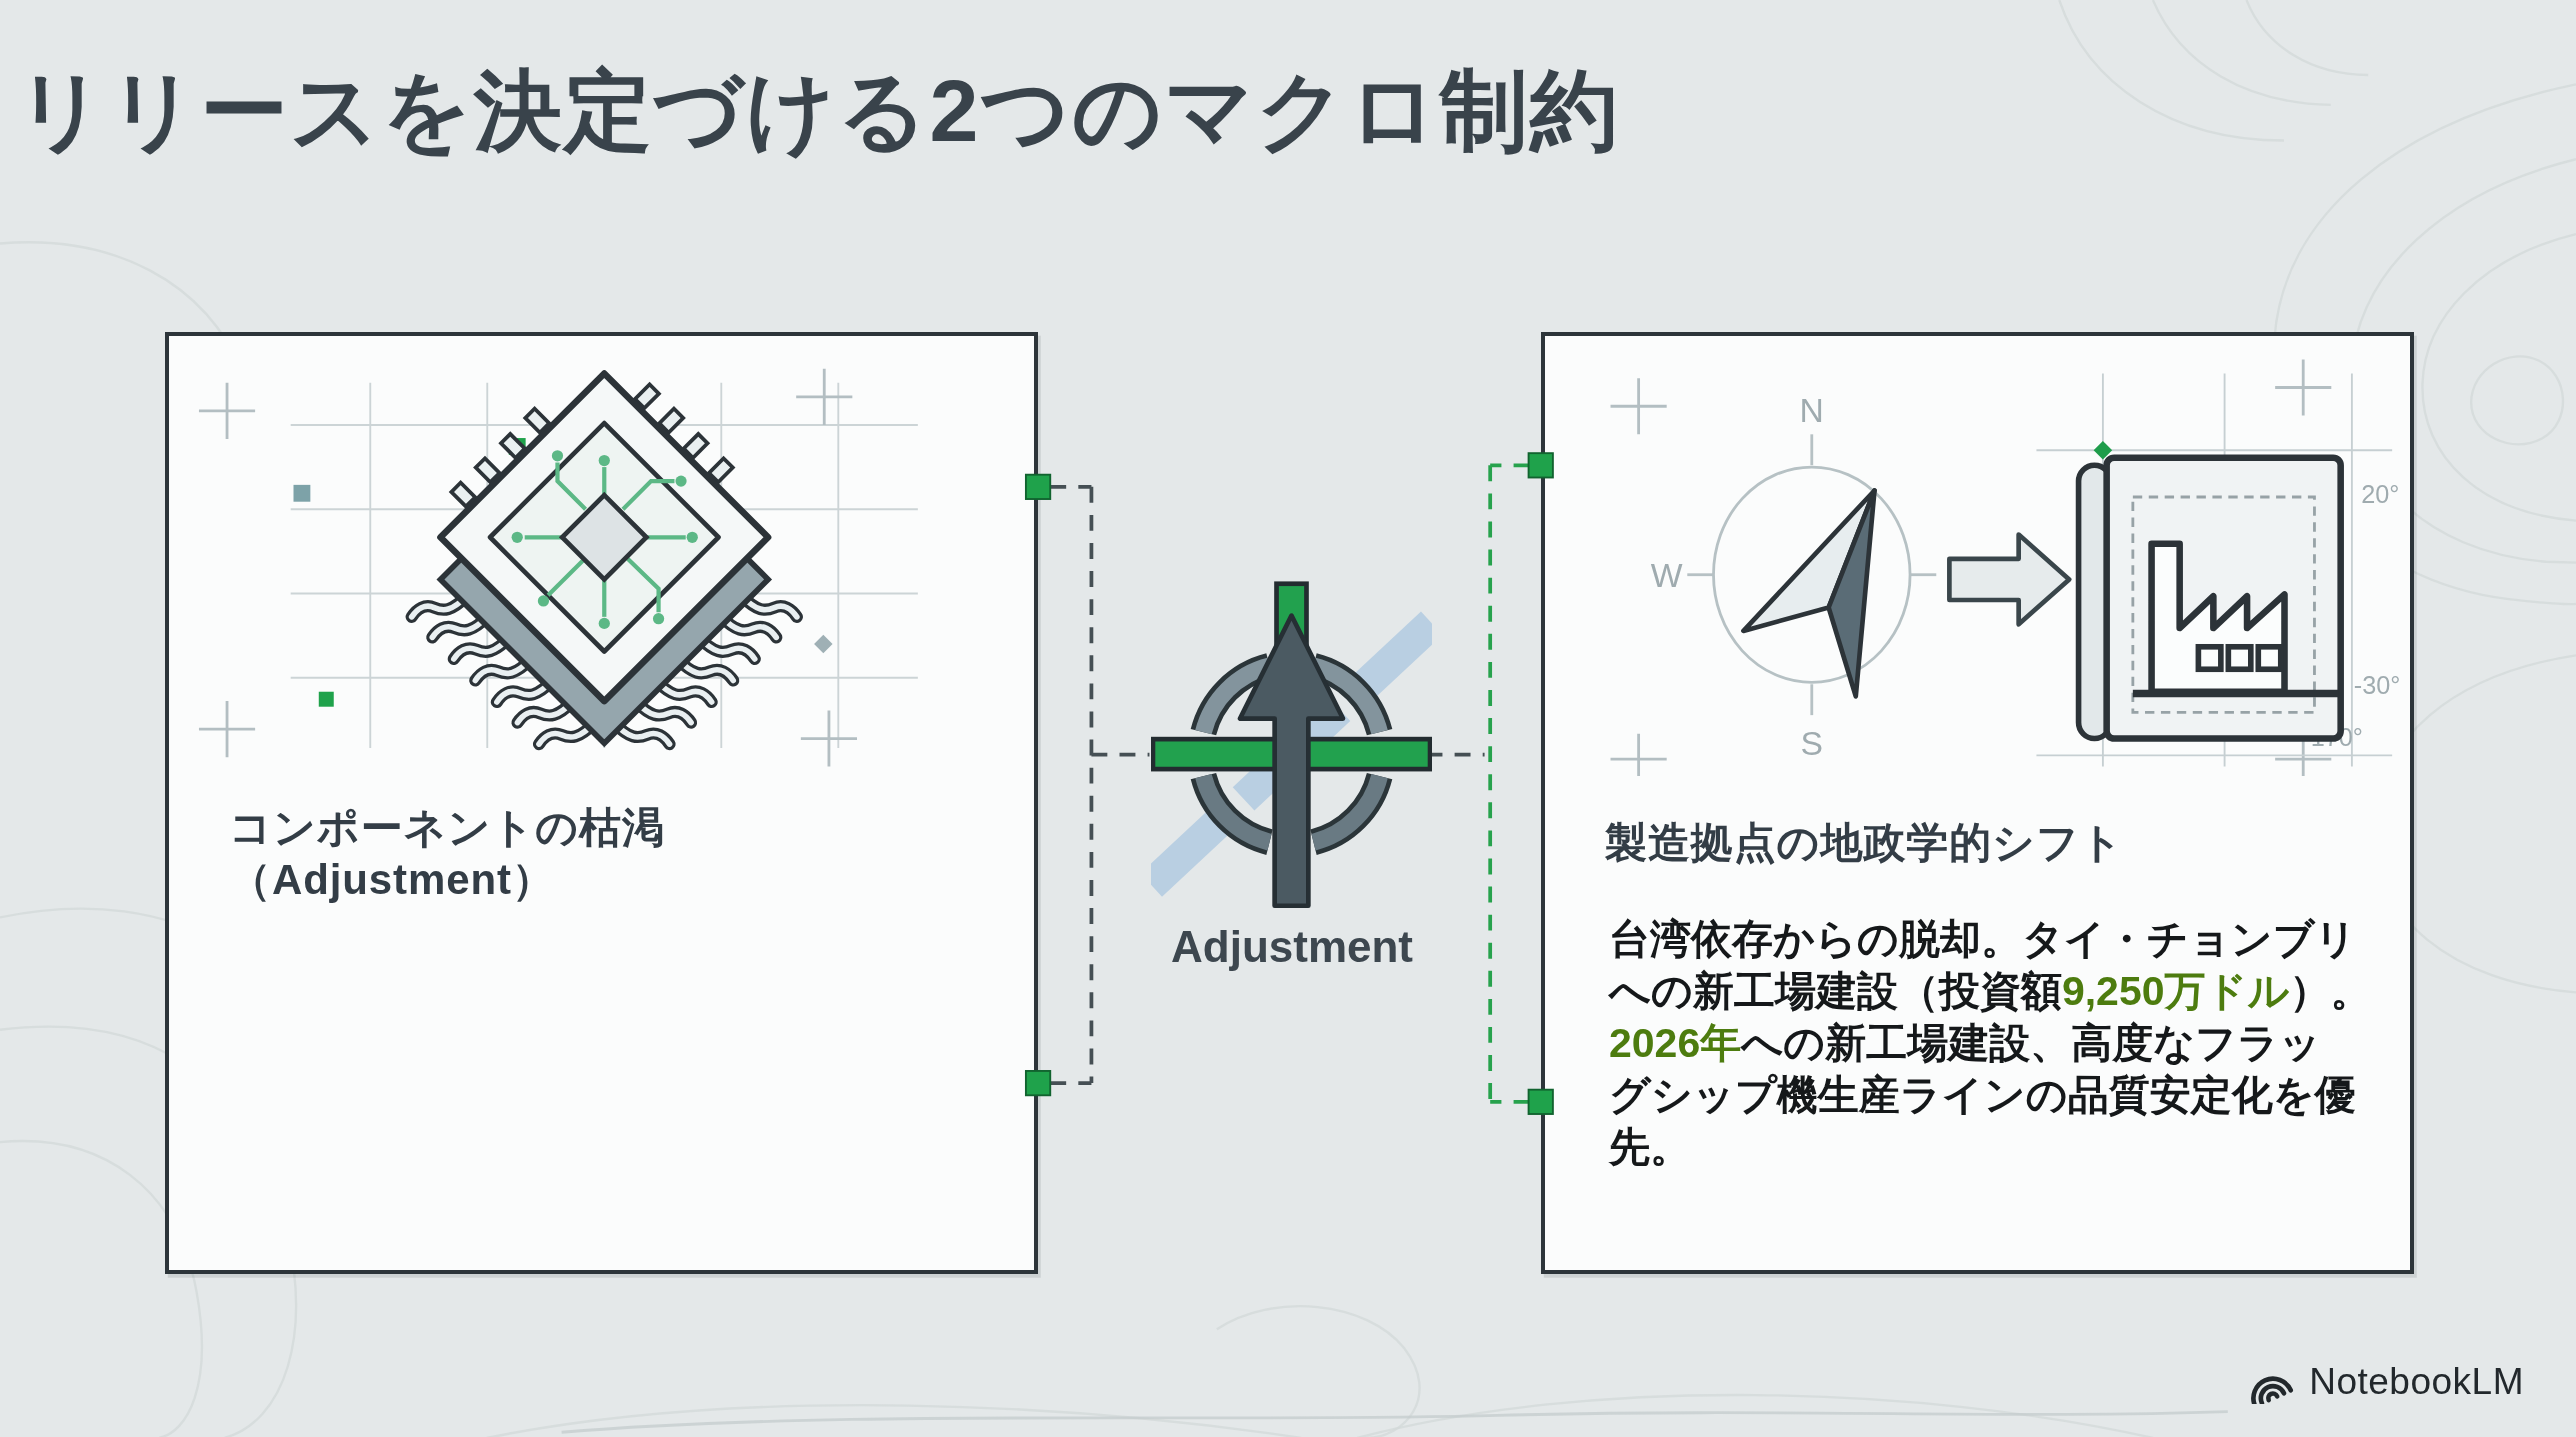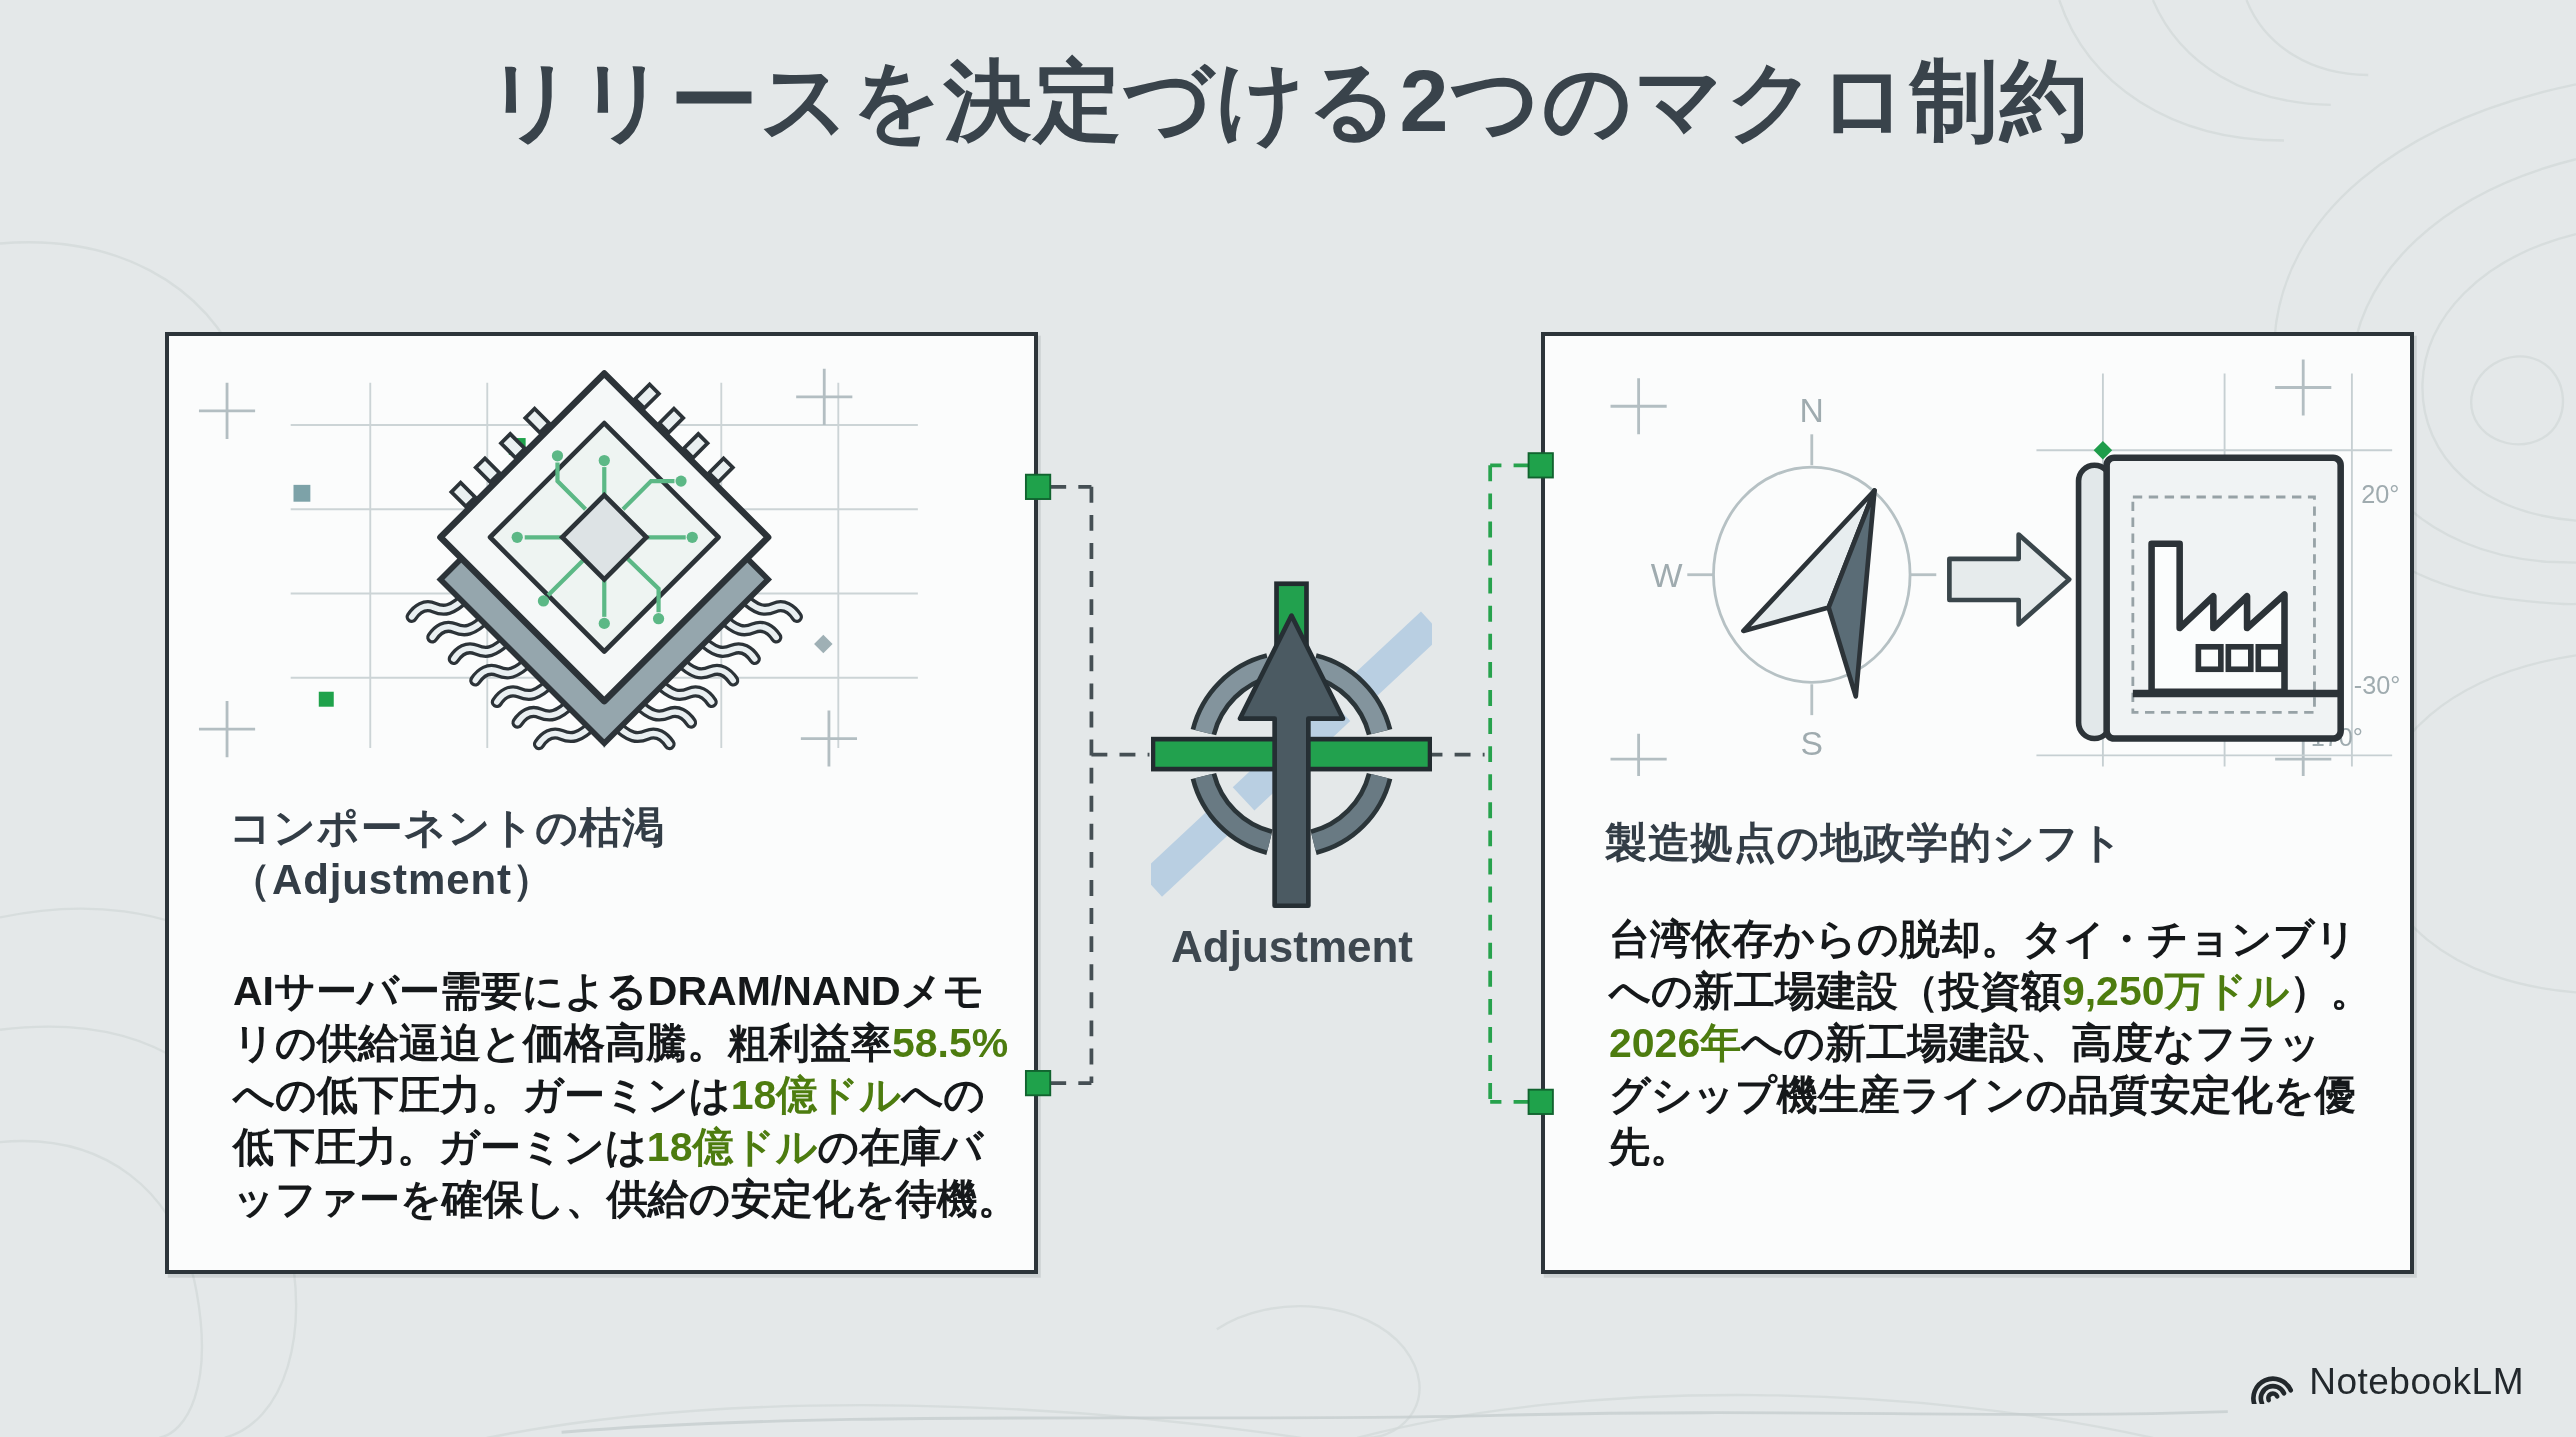--- a/index.html
+++ b/index.html
@@ -2,21 +2,21 @@
 <html style="font-size:15px"><head>
 <meta charset="utf-8">
 <style>
   html,body{margin:0;padding:0;background:#dfe3e4;}
   .stage{position:relative;width:2576px;height:1438px;background:#e4e8e9;overflow:hidden;
          font-family:"Liberation Sans","DejaVu Sans",sans-serif;}
   svg{display:block;}
   .bg{position:absolute;left:0;top:0;}
   .bg path{fill:none;stroke:#d3d9da;stroke-width:2.5;opacity:.8;}
   .bg path.deep{stroke:#c6cdce;stroke-width:3;}
-  .page-title{position:absolute;left:0;right:0;top:36px;margin:6px;text-align:center;
+  .page-title{position:absolute;left:0;right:0;top:36px;margin:16px;
               font-size:88px;font-weight:800;color:#39434b;letter-spacing:1.9px;}
   .card{position:absolute;top:332px;width:873px;height:942px;background:#fbfcfc;
         border:4.7px solid #2d353a;box-sizing:border-box;box-shadow:2.8px 3.7px 0 rgba(45,55,60,.12);}
   .card-left{left:165px;}
   .card-right{left:1541px;}
   .illus{position:absolute;left:0;top:0;width:864px;height:440px;}
   .card h2{position:absolute;left:60px;margin:0;font-weight:800;color:#333d46;
            font-size:42px;line-height:1.24;letter-spacing:0.9px;}
   .card-left h2{top:466px;}
   .card-right h2{top:481px;}
@@ -190,25 +190,20 @@
           <circle cx="559" cy="215" r="6"></circle>
             <circle cx="465" cy="307" r="6"></circle>
           <circle cx="400" cy="283" r="6"></circle>
             <circle cx="523" cy="302" r="6"></circle>
         </g>
 
         <polygon points="465,170 510,215 465,260 420,215" fill="#dde3e5" stroke="#2c3338" stroke-width="5"></polygon>
       </g>
     </svg>
     <h2><span>コンポーネントの枯渇</span><br><span>（Adjustment）</span></h2>
-    <p class="body"><span>AIサーバー需要によるDRAM/NANDメモ
-リの供給逼迫と価格高騰。粗利益率</span><span class="accent">58.5%</span><span>
-への低下圧力。ガーミンは</span><span class="accent">18億ドル</span><span>への
-低下圧力。ガーミンは</span><span class="accent">18億ドル</span><span>の在庫バ
-ッファーを確保し、供給の安定化を待機。</span></p>
   </section>
 
   <section class="card card-right">
     <svg class="illus" viewBox="0 0 923 470">
       <g stroke="#b3bec2" stroke-width="3">
         <path d="M100,45 V105 M70,75 H130"></path>
           <path d="M810,25 V85 M780,55 H840"></path>
         <path d="M100,425 V470 M70,452 H130"></path>
           <path d="M810,422 V470 M780,452 H840"></path>
       </g>

